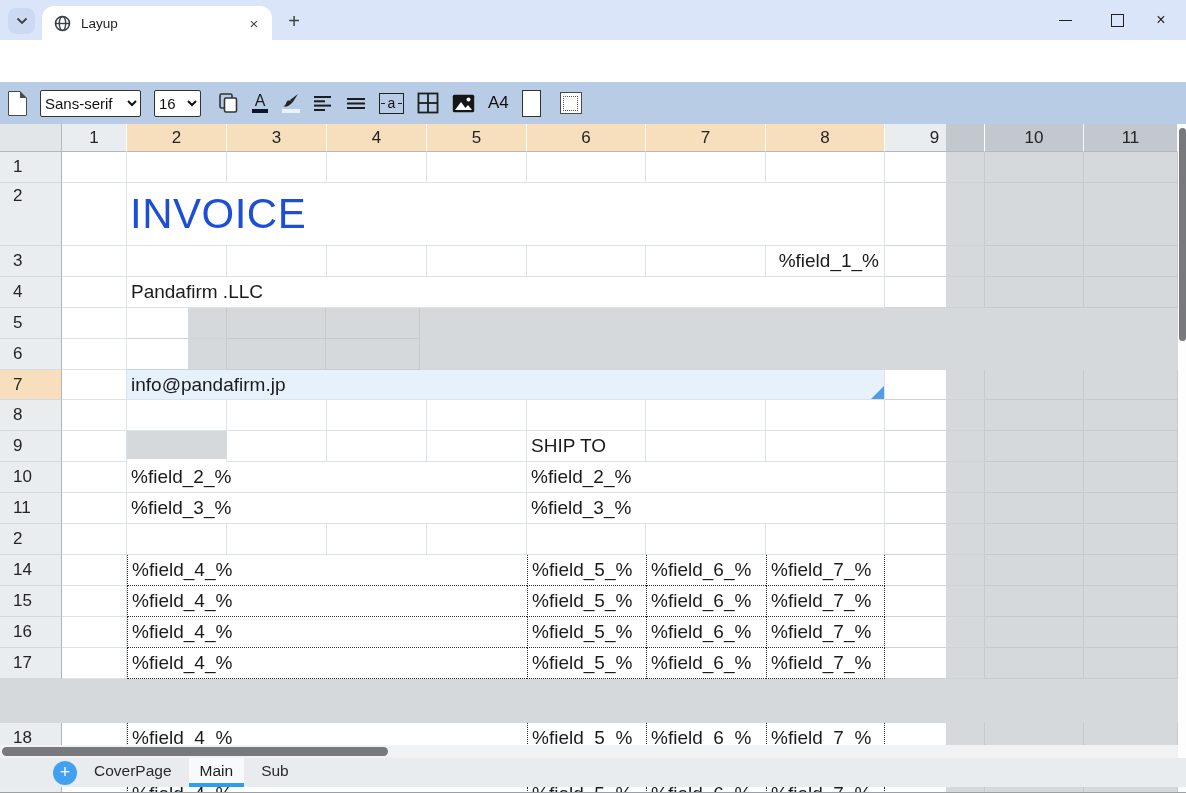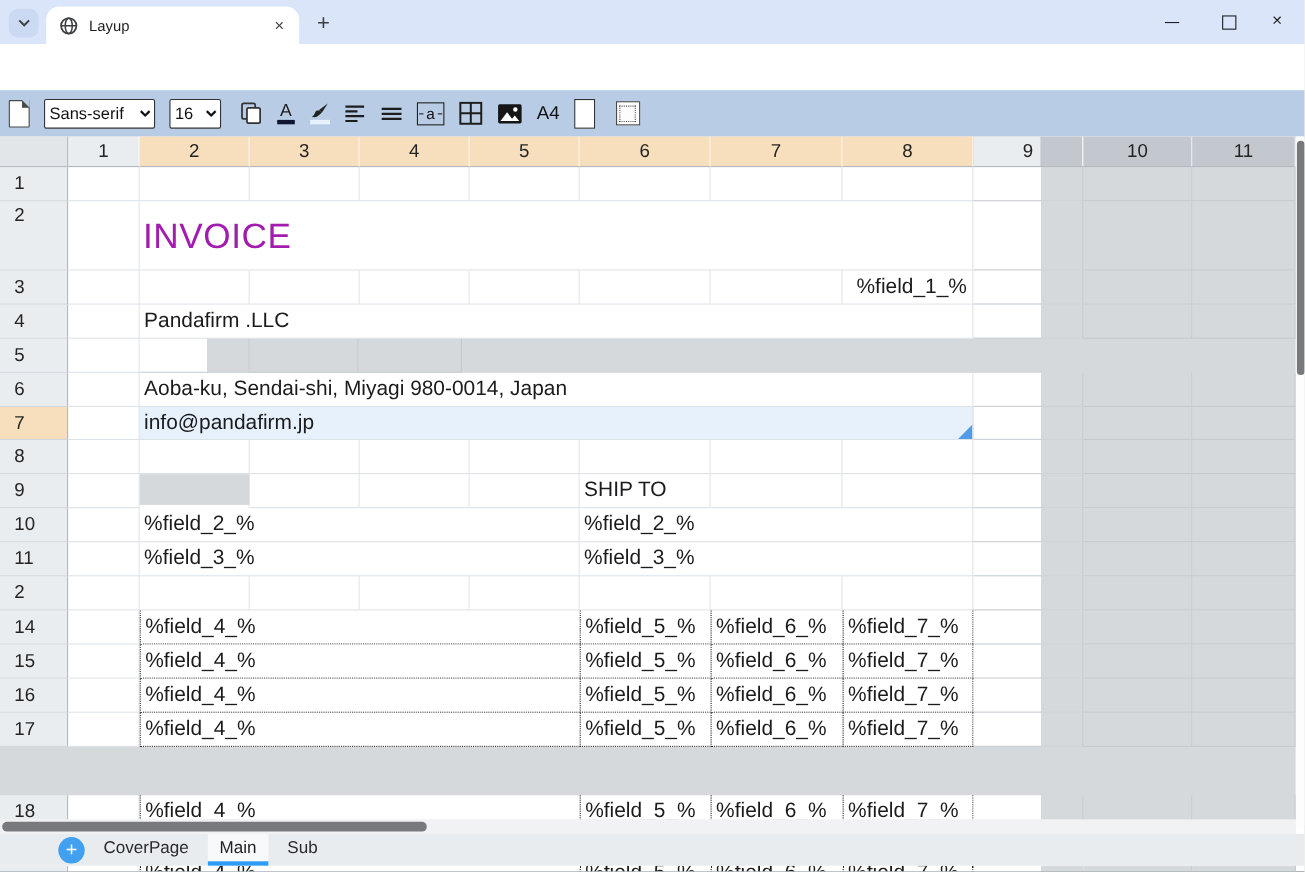--- a/index.html
+++ b/index.html
@@ -71,21 +71,21 @@
   .ch.split9{background:linear-gradient(90deg,#eaedf0 0 61px,#c2c8ce 61px)}
   .ch.outh{background:#c2c8ce}
   .rh{width:62px;box-sizing:border-box;background:#eaedf0;border-bottom:1px solid #d4d9dd;
       border-right:1px solid #aeb4ba;font-size:17px;color:#242424;display:flex;align-items:center;padding-left:13px}
   .rh.tall{align-items:flex-start;padding-top:3px}
   .rh.sel{background:#f7debc}
   .cell{box-sizing:border-box;background:#fff;border-right:1px solid #dbe2e8;border-bottom:1px solid #dbe2e8;
       font-size:19px;color:#1b1b1d;display:flex;align-items:center;padding:0 4px;overflow:hidden;white-space:nowrap}
   .cell.merged{padding-left:4px}
   .cell.r{justify-content:flex-end;padding-right:5px}
-  .cell.title{font-size:32px;color:#a21caf;letter-spacing:.5px;padding-left:3px}
+  .cell.title{font-size:42px;color:#1d4ed8;letter-spacing:.5px;padding-left:3px}
   .cell.out{background:#d6d9db;border-right-color:#c6cacd;border-bottom-color:#c6cacd}
   .cell.split{background:linear-gradient(90deg,#fff 0 61px,#d6d9db 61px);
       border-right-color:#c6cacd;border-bottom-color:#ced3d7}
   .cell.selcell{background:#e7f1fc;position:relative}
   .cell.selcell::after{content:"";position:absolute;right:0;bottom:0;
       border-left:13px solid transparent;border-bottom:13px solid #4f9de8}
   .cell.th{border:2px solid #141414;border-right-width:0;background:#fff}
   .cell.th.last{border-right-width:2px}
   .cell.td{border:none;border-left:1px dotted #2a2a2a;border-bottom:1px dotted #2a2a2a;background:#fff}
   .cell.td.last{border-right:1px dotted #2a2a2a}
@@ -319,21 +319,20 @@
     <div class="row" style="height: 31px;">
       <div class="rh" style="height: 31px;">5</div>
       <div class="cell" style="width: 65px; height: 31px;"></div>
       <div class="cell split" style="width: 100px; height: 31px;"></div>
       <div class="cell out" style="width: 99px; height: 31px;"></div>
       <div class="cell out" style="width: 94px; height: 31px;"></div>
     </div>
     <div class="row" style="height: 31px;">
       <div class="rh" style="height: 31px;">6</div>
       <div class="cell" style="width: 65px; height: 31px;"></div>
-      <div class="cell merged" style="width: 758px; height: 31px;">Aoba-ku, Sendai-shi, Miyagi 980-0014, Japan</div>
       <div class="cell split" style="width: 100px; height: 31px;"></div>
       <div class="cell out" style="width: 99px; height: 31px;"></div>
       <div class="cell out" style="width: 94px; height: 31px;"></div>
     </div>
     <div class="row" style="height: 30px;">
       <div class="rh sel" style="height: 30px;">7</div>
       <div class="cell" style="width: 65px; height: 30px;"></div>
       <div class="cell merged selcell" style="width: 758px; height: 30px;">info@pandafirm.jp</div>
       <div class="cell split" style="width: 100px; height: 30px;"></div>
       <div class="cell out" style="width: 99px; height: 30px;"></div>

